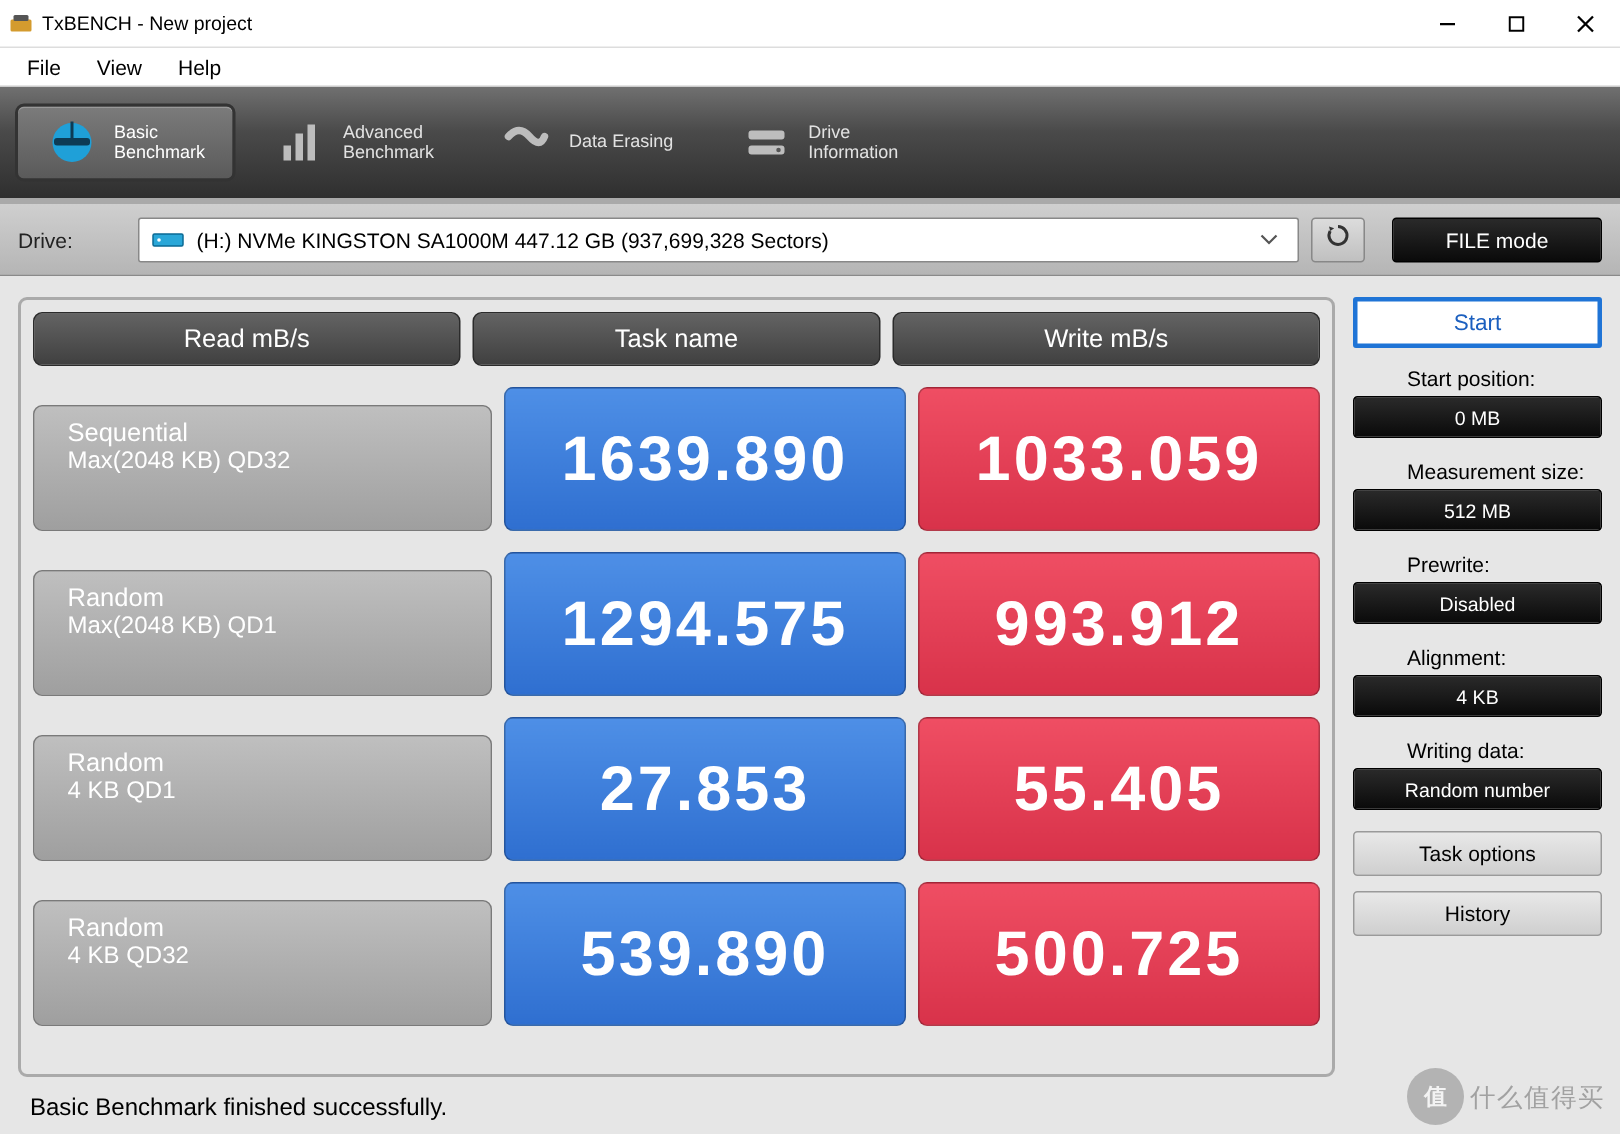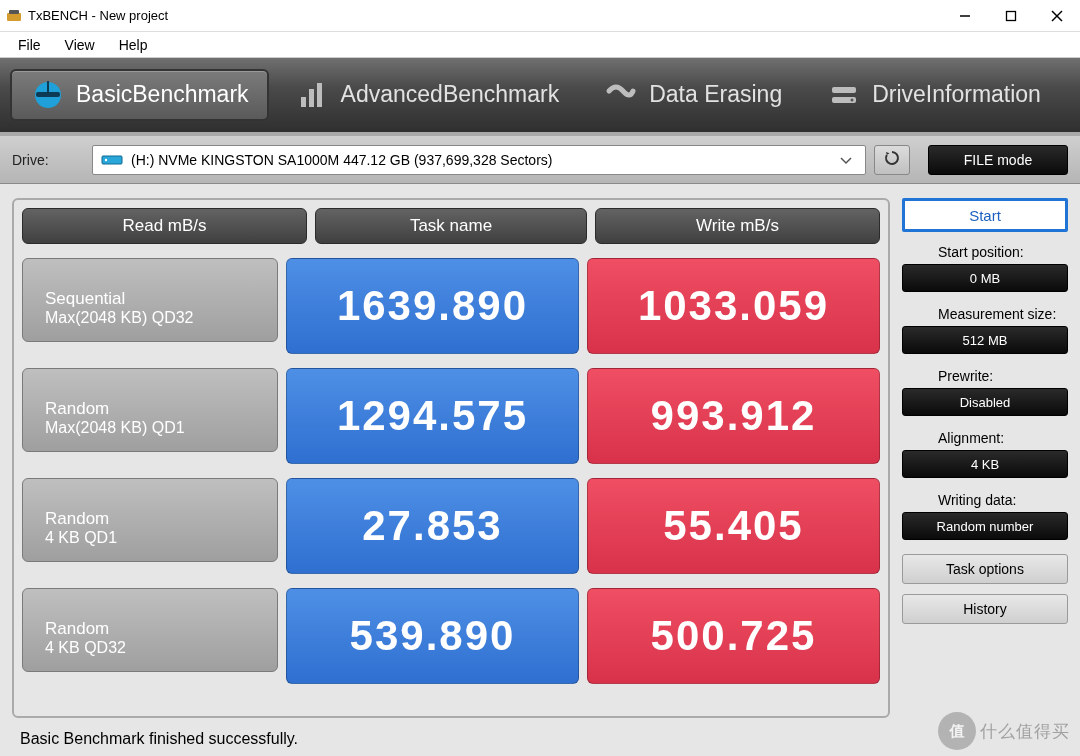--- a/index.html
+++ b/index.html
@@ -26,21 +26,21 @@
   }
   .tab {
     display: flex; align-items: center; margin-right: 8px; padding: 6px 18px; border-radius: 6px;
     color: #e2e2e2;
   }
   .tab.active {
     background: linear-gradient(to bottom, #7b7b7b, #5a5a5a);
     border: 2px solid #333; box-shadow: inset 0 1px 0 #999;
   }
   .tab .tab-icon { width: 36px; height: 36px; margin-right: 10px; display:flex; align-items:center; justify-content:center; }
-  .tab .tab-labels { display:flex; flex-direction:row; line-height:1.1; font-size:23px; }
+  .tab .tab-labels { display:flex; flex-direction:column; line-height:1.1; font-size:12px; }
   .tab.active .tab-labels { color:#fff; }
 
   
   .drive-row {
     height: 48px;
     background: linear-gradient(to bottom, #cfcfcf, #b5b5b5);
     display:flex; align-items:center; padding: 0 12px;
     border-bottom:1px solid #8a8a8a;
   }
   .drive-label { font-size:14px; color:#222; width:80px; }
@@ -73,24 +73,24 @@
     color:#fff; font-size:17px; display:flex; align-items:center; justify-content:center;
     border:1px solid #2b2b2b;
   }
   .hdr-cell.name { width:272px; }
   .hdr-cell.read { flex:1; }
   .hdr-cell.write { flex:1; }
 
   
   .res-row { display:flex; gap:8px; margin-top:14px; }
   .res-name {
-    width:256px; height:84px; border-radius:6px;
+    width:306px; height:84px; border-radius:6px;
     background:linear-gradient(#bfbfbf,#9f9f9f);
     border:1px solid #7a7a7a;
-    color:#fff; padding:30px 22px 0 22px;
+    color:#fff; padding:8px 22px 0 22px;margin-top:12px;
   }
   .res-name .l1 { font-size:17px; }
   .res-name .l2 { font-size:16px; }
   .res-read, .res-write {
     flex:1; height:96px; border-radius:6px;
     color:#fff; font-size:42px; font-weight:bold; letter-spacing:2px;
     display:flex; align-items:center; justify-content:center;
     border:1px solid rgba(0,0,0,.25);
   }
   .res-read  { background:linear-gradient(#4e8fe6,#2f6fd0); }

